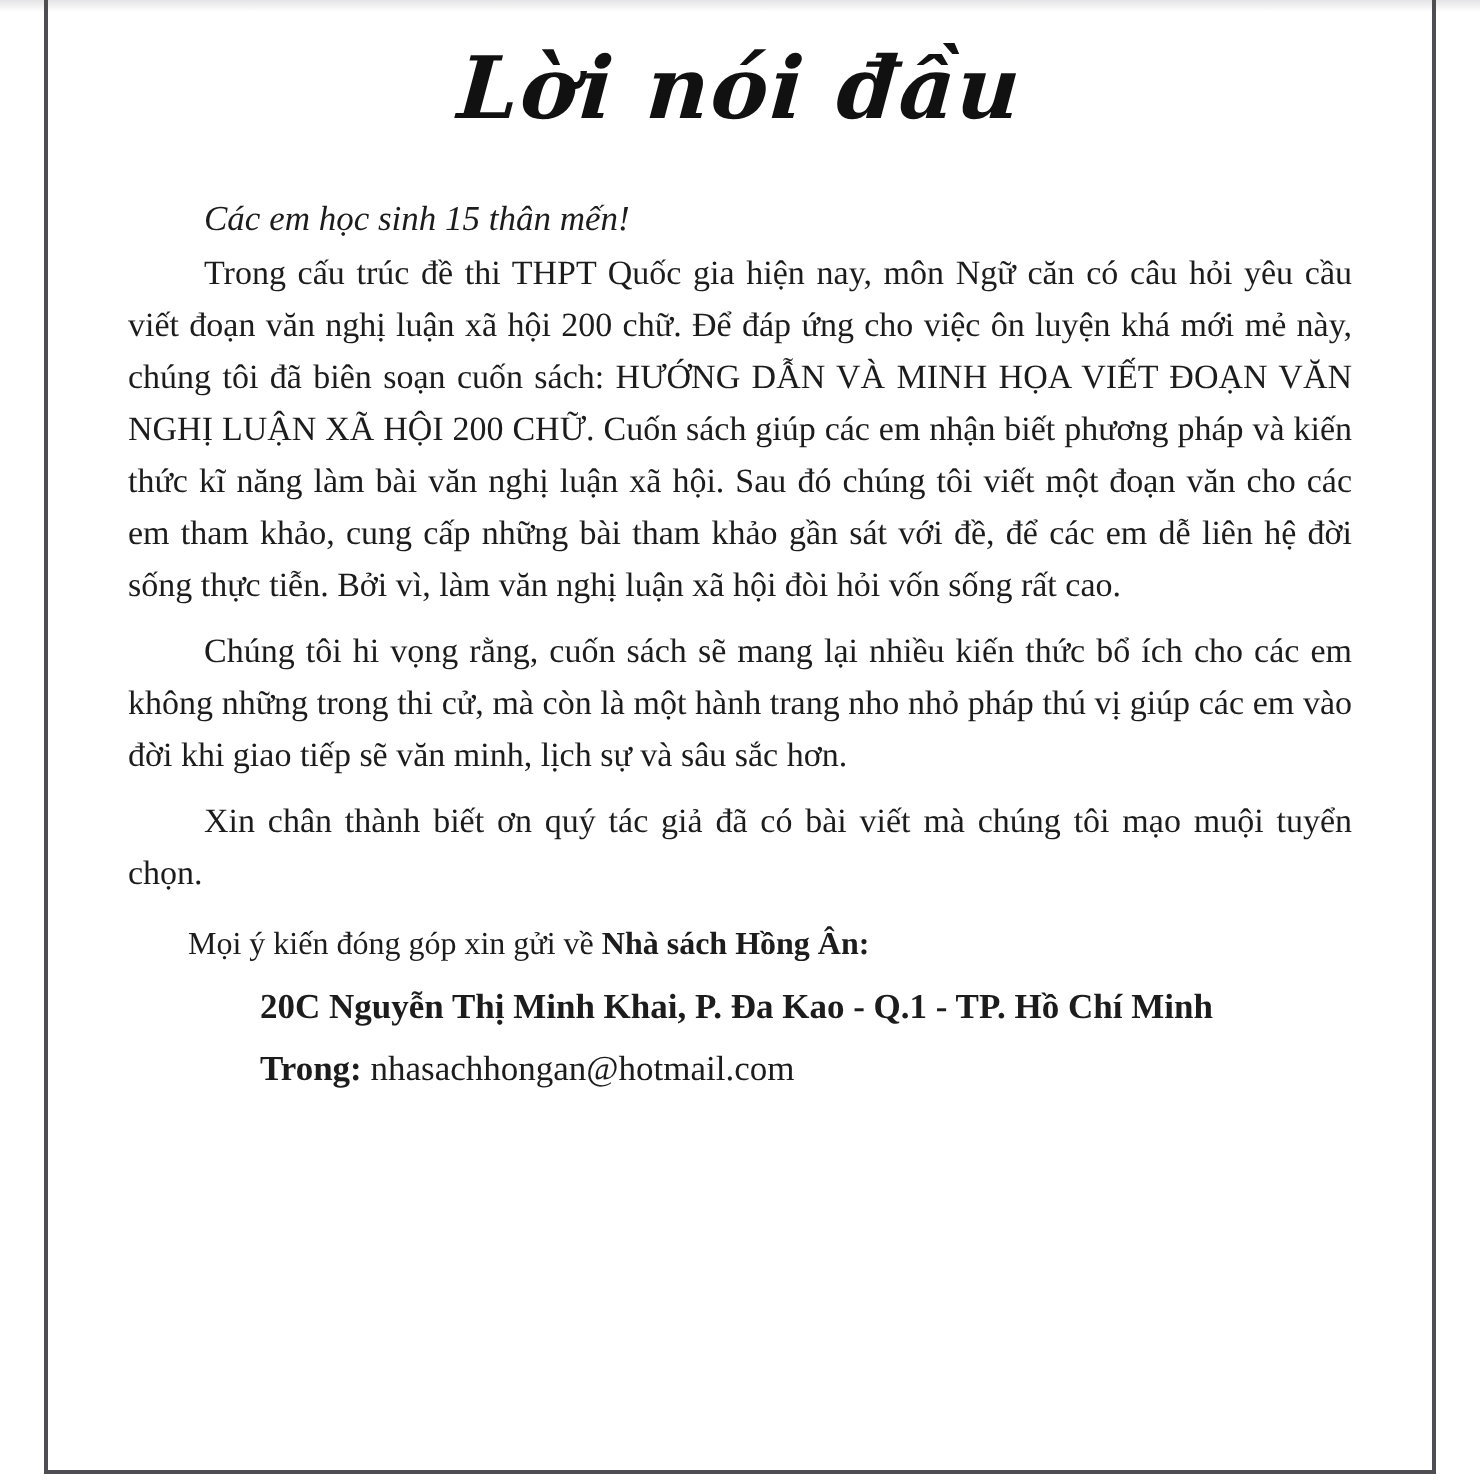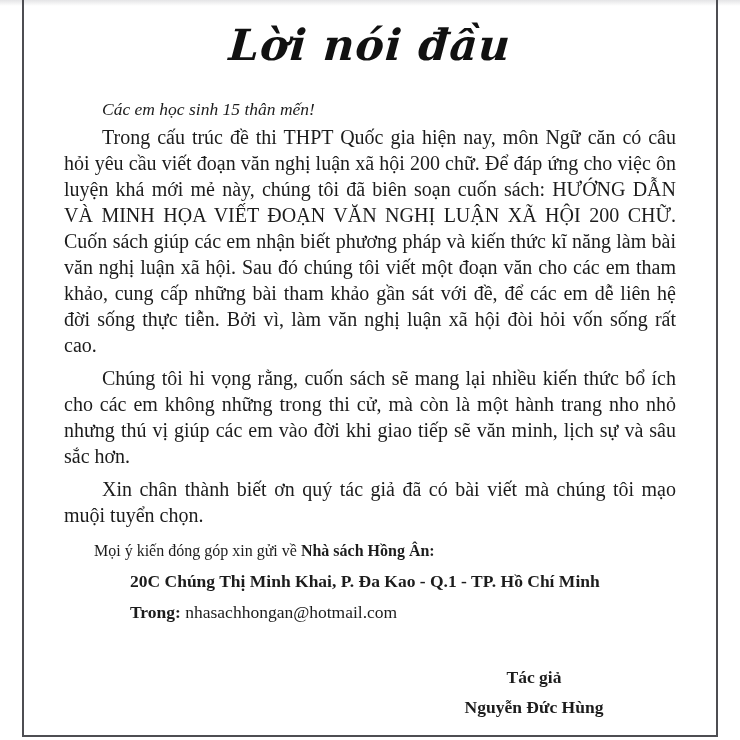--- a/index.html
+++ b/index.html
@@ -40,21 +40,21 @@
     color: #111;
   }
   .salutation {
     font-style: italic;
     font-size: 17.5px;
     line-height: 26px;
     text-indent: 38px;
     margin-bottom: 2px;
   }
   .body-para {
-    font-size: 20px;
+    font-size: 17px;
     line-height: 26px;
     text-align: justify;
     text-indent: 38px;
     margin-bottom: 7px;
   }
   .contact-line {
     font-size: 16px;
     line-height: 31px;
     margin-top: 3px;
     text-indent: 30px;
@@ -87,33 +87,29 @@
 <div class="page-frame"></div>
 
 <div class="content">
 
   <div class="doc-title">Lời nói đầu</div>
 
   <p class="salutation">Các em học sinh 15 thân mến!</p>
 
   <p class="body-para">Trong cấu trúc đề thi THPT Quốc gia hiện nay, môn Ngữ căn có câu hỏi yêu cầu viết đoạn văn nghị luận xã hội 200 chữ. Để đáp ứng cho việc ôn luyện khá mới mẻ này, chúng tôi đã biên soạn cuốn sách: HƯỚNG DẪN VÀ MINH HỌA VIẾT ĐOẠN VĂN NGHỊ LUẬN XÃ HỘI 200 CHỮ. Cuốn sách giúp các em nhận biết phương pháp và kiến thức kĩ năng làm bài văn nghị luận xã hội. Sau đó chúng tôi viết một đoạn văn cho các em tham khảo, cung cấp những bài tham khảo gần sát với đề, để các em dễ liên hệ đời sống thực tiễn. Bởi vì, làm văn nghị luận xã hội đòi hỏi vốn sống rất cao.</p>
 
-  <p class="body-para">Chúng tôi hi vọng rằng, cuốn sách sẽ mang lại nhiều kiến thức bổ ích cho các em không những trong thi cử, mà còn là một hành trang nho nhỏ nhưng thú vị giúp các em vào đời khi giao tiếp sẽ văn minh, lịch sự và sâu sắc hơn.</p>
+  <p class="body-para">Chúng tôi hi vọng rằng, cuốn sách sẽ mang lại nhiều kiến thức bổ ích cho các em không những trong thi cử, mà còn là một hành trang nho nhỏ pháp thú vị giúp các em vào đời khi giao tiếp sẽ văn minh, lịch sự và sâu sắc hơn.</p>
 
 
   <p class="body-para">Xin chân thành biết ơn quý tác giả đã có bài viết mà chúng tôi mạo muội tuyển chọn.</p>
 
   <div class="contact-line">
     <span>Mọi ý kiến đóng góp xin gửi về </span><span class="bold">Nhà sách Hồng Ân:</span>
   </div>
 
-  <div class="addr-line">20C Chúng Thị Minh Khai, P. Đa Kao - Q.1 - TP. Hồ Chí Minh</div>
+  <div class="addr-line">20C Nguyễn Thị Minh Khai, P. Đa Kao - Q.1 - TP. Hồ Chí Minh</div>
 
   <div class="email-line">
     <span class="email-label">Trong:</span><span> nhasachhongan@hotmail.com</span>
   </div>
 
-  <div class="signature">
-    <div>Tác giả</div>
-    <div>Nguyễn Đức Hùng</div>
-  </div>
 
 </div>
 
 </body></html>

